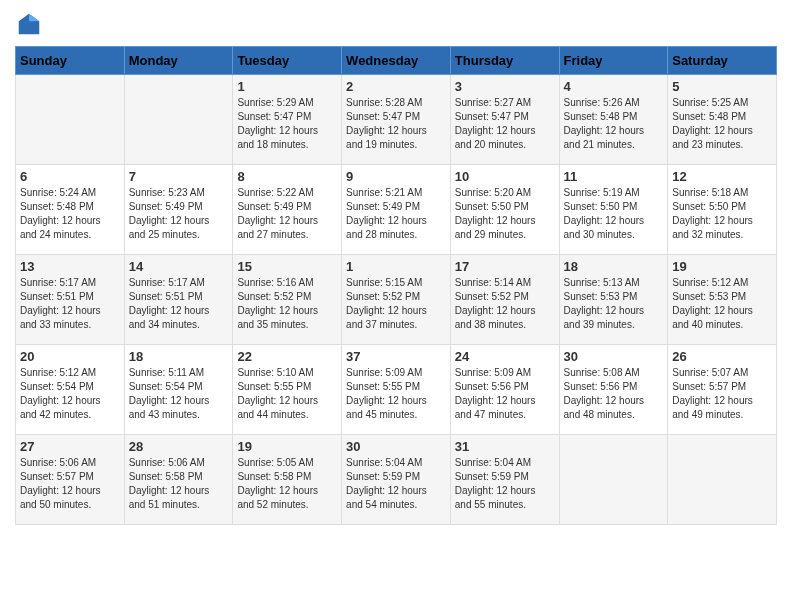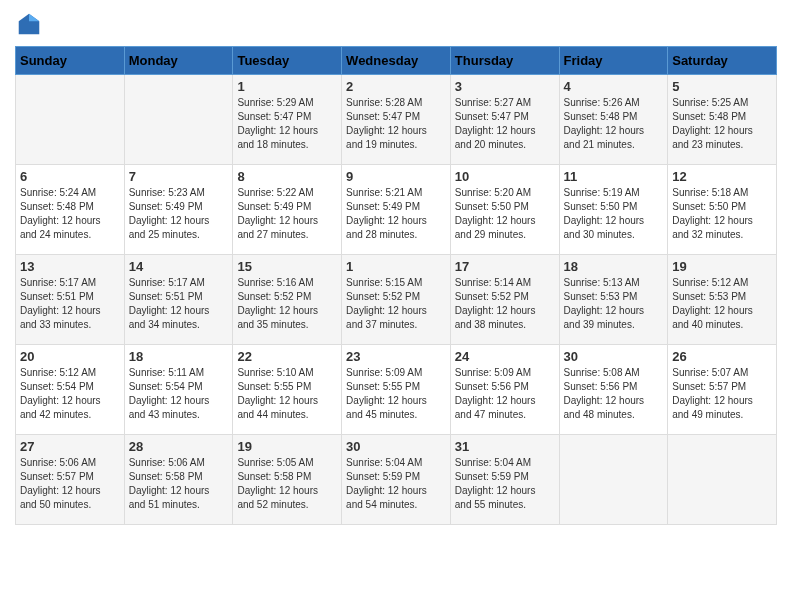--- a/index.html
+++ b/index.html
@@ -209,21 +209,21 @@
         </td>
         <td>
           <span class="day-number">18</span>
           <div class="day-info">Sunrise: 5:11 AM<br>Sunset: 5:54 PM<br>Daylight: 12 hours and 43 minutes.</div>
         </td>
         <td>
           <span class="day-number">22</span>
           <div class="day-info">Sunrise: 5:10 AM<br>Sunset: 5:55 PM<br>Daylight: 12 hours and 44 minutes.</div>
         </td>
         <td>
-          <span class="day-number">23</span>
+          <span class="day-number">37</span>
           <div class="day-info">Sunrise: 5:09 AM<br>Sunset: 5:55 PM<br>Daylight: 12 hours and 45 minutes.</div>
         </td>
         <td>
           <span class="day-number">24</span>
           <div class="day-info">Sunrise: 5:09 AM<br>Sunset: 5:56 PM<br>Daylight: 12 hours and 47 minutes.</div>
         </td>
         <td>
           <span class="day-number">30</span>
           <div class="day-info">Sunrise: 5:08 AM<br>Sunset: 5:56 PM<br>Daylight: 12 hours and 48 minutes.</div>
         </td>

